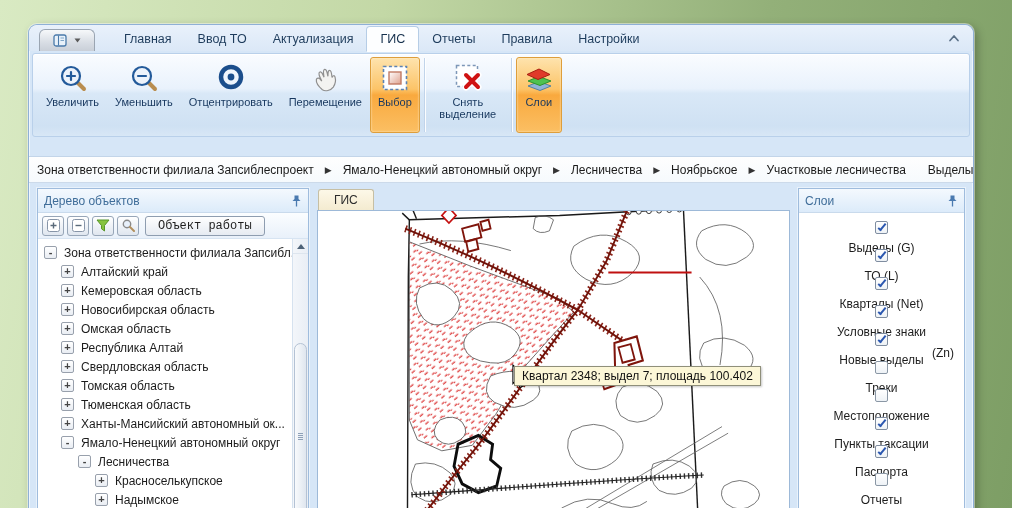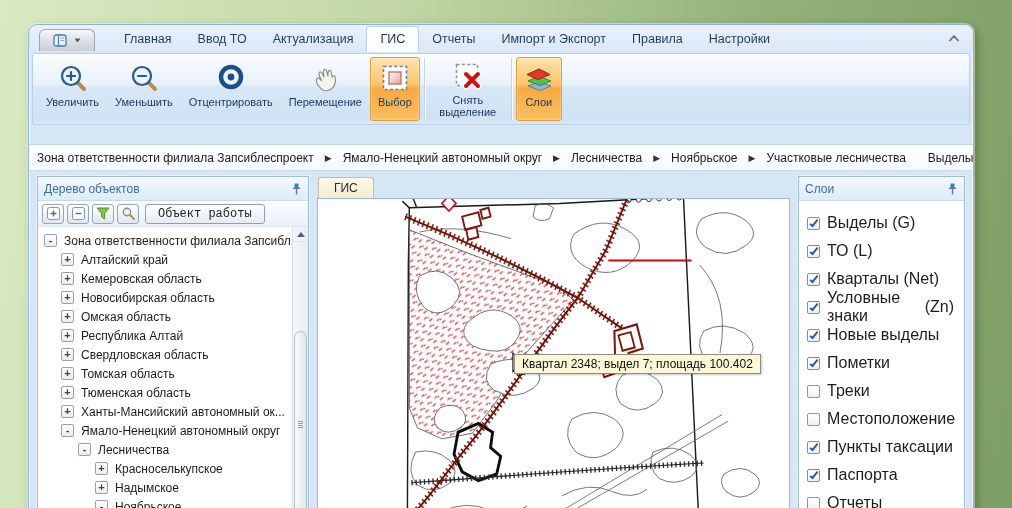--- a/index.html
+++ b/index.html
@@ -20,21 +20,21 @@
   .app-tab { width:56px; height:22px; margin-right:16px; display:flex; align-items:center; justify-content:center; gap:4px;
     background:linear-gradient(#f6f8fa,#d8dde4 60%,#c9cfd8); border:1px solid #9aa5b2; border-bottom:none;
     border-radius:6px 6px 0 0; cursor:default; }
   .rtab { padding:5px 13px 5px; font-size:12.5px; color:#1e3c5c; white-space:nowrap; cursor:default; }
   .rtab.active { background:#fdfeff; border:1px solid #b6cde6; border-bottom:1px solid #fdfeff;
     border-radius:4px 4px 0 0; margin-bottom:-1px; color:#15304d; }
   .ribbon-collapse { position:absolute; right:10px; top:5px; width:18px; height:16px;
     display:flex; align-items:center; justify-content:center; }
 
   
-  .ribbon-panel { margin:2px 3px 0; height:72px; border:1px solid #b9d0ea; border-radius:3px;
+  .ribbon-panel { margin:2px 3px 0; height:84px; border:1px solid #b9d0ea; border-radius:3px;
     background:linear-gradient(#fafcff,#e9f2fc 42%,#d9e8f7 48%,#cfe1f3 88%,#d8e7f6);
     box-shadow:inset 0 1px 0 #fff; display:flex; align-items:stretch; padding:3px 5px; }
   .rbtn { display:flex; flex-direction:column; align-items:center; justify-content:flex-start;
     gap:2px; padding:4px 7px 2px; border-radius:3px; border:1px solid transparent;
     font-size:11px; color:#17375e; text-align:center; line-height:1.12; cursor:default; }
   .rbtn .ric { height:32px; display:flex; align-items:center; justify-content:center; }
   .rbtn .rlabel { white-space:nowrap; }
   .rbtn.wrap .rlabel { white-space:normal; width:62px; }
   .rbtn.hl { background:linear-gradient(#fee3ad,#fcc468 42%,#f9a93e 50%,#fbbf63);
     border:1px solid #de9e3b; box-shadow:inset 0 0 2px #fff3d8; }
@@ -90,21 +90,21 @@
     border-radius:3px 3px 0 0; cursor:default; }
   .map-area { flex:1; background:#fff; border:1px solid #9db9d8; position:relative; overflow:hidden; }
   .map-area svg { display:block; width:100%; height:100%; }
   .map-tooltip { position:absolute; left:196px; top:155px; padding:2px 7px;
     background:#fcf7d7; border:1px solid #8f8f7a; font-size:12px; color:#111;
     white-space:nowrap; box-shadow:1px 1px 2px rgba(0,0,0,.22); }
 
   
   .layers-panel { width:167px; flex:0 0 167px; }
   .layers-list { padding:8px 8px; }
-  .lrow { height:28px; display:flex; align-items:center; gap:7px; font-size:16px; color:#1d1d1d; cursor:default; }
+  .lrow { height:28px; display:flex; align-items:center; gap:7px; font-size:12px; color:#1d1d1d; cursor:default;flex-direction:column; }
   .cb { width:13px; height:13px; flex:0 0 13px; border:1px solid #8a97a5; border-radius:2px;
     background:linear-gradient(#fff,#eef2f6); display:flex; align-items:flex-end; justify-content:center; }
   .cb .mark { display:none; width:4px; height:9px; border-right:2px solid #2b57b0;
     border-bottom:2px solid #2b57b0; transform:rotate(40deg); margin:0 0 2px 1px; }
   .cb.checked { border-color:#7f8da0; }
   .cb.checked .mark { display:block; }
   .lrow .suffix { margin-left:auto; padding-right:2px; }
 </style>
 </head>
 <body>
@@ -122,21 +122,20 @@
       </svg>
       <svg width="7" height="5" viewBox="0 0 7 5">
         <path d="M0.5,0.5 L6.5,0.5 L3.5,4.5 Z" fill="#5a5a5a"></path>
       </svg>
     </div>
     <div class="rtab">Главная</div>
     <div class="rtab">Ввод ТО</div>
     <div class="rtab">Актуализация</div>
     <div class="rtab active">ГИС</div>
     <div class="rtab">Отчеты</div>
-    <div class="rtab">Импорт и Экспорт</div>
     <div class="rtab">Правила</div>
     <div class="rtab">Настройки</div>
     <div class="ribbon-collapse">
       <svg width="12" height="10" viewBox="0 0 12 10">
         <path d="M2,7.5 L6,3 L10,7.5" fill="none" stroke="#5a7087" stroke-width="1.7" stroke-linecap="round" stroke-linejoin="round"></path>
       </svg>
     </div>
   </div>
 
   <div class="ribbon-panel">
@@ -479,26 +478,20 @@
               <span>Условные знаки</span>
               <span class="suffix">(Zn)</span>
             </div>
         <div class="lrow">
               <span class="cb checked">
                 <span class="mark"></span>
               </span>
               <span>Новые выделы</span>
             </div>
         <div class="lrow">
-              <span class="cb checked">
-                <span class="mark"></span>
-              </span>
-              <span>Пометки</span>
-            </div>
-        <div class="lrow">
               <span class="cb"></span>
               <span>Треки</span>
             </div>
         <div class="lrow">
               <span class="cb"></span>
               <span>Местоположение</span>
             </div>
         <div class="lrow">
               <span class="cb checked">
                 <span class="mark"></span>

